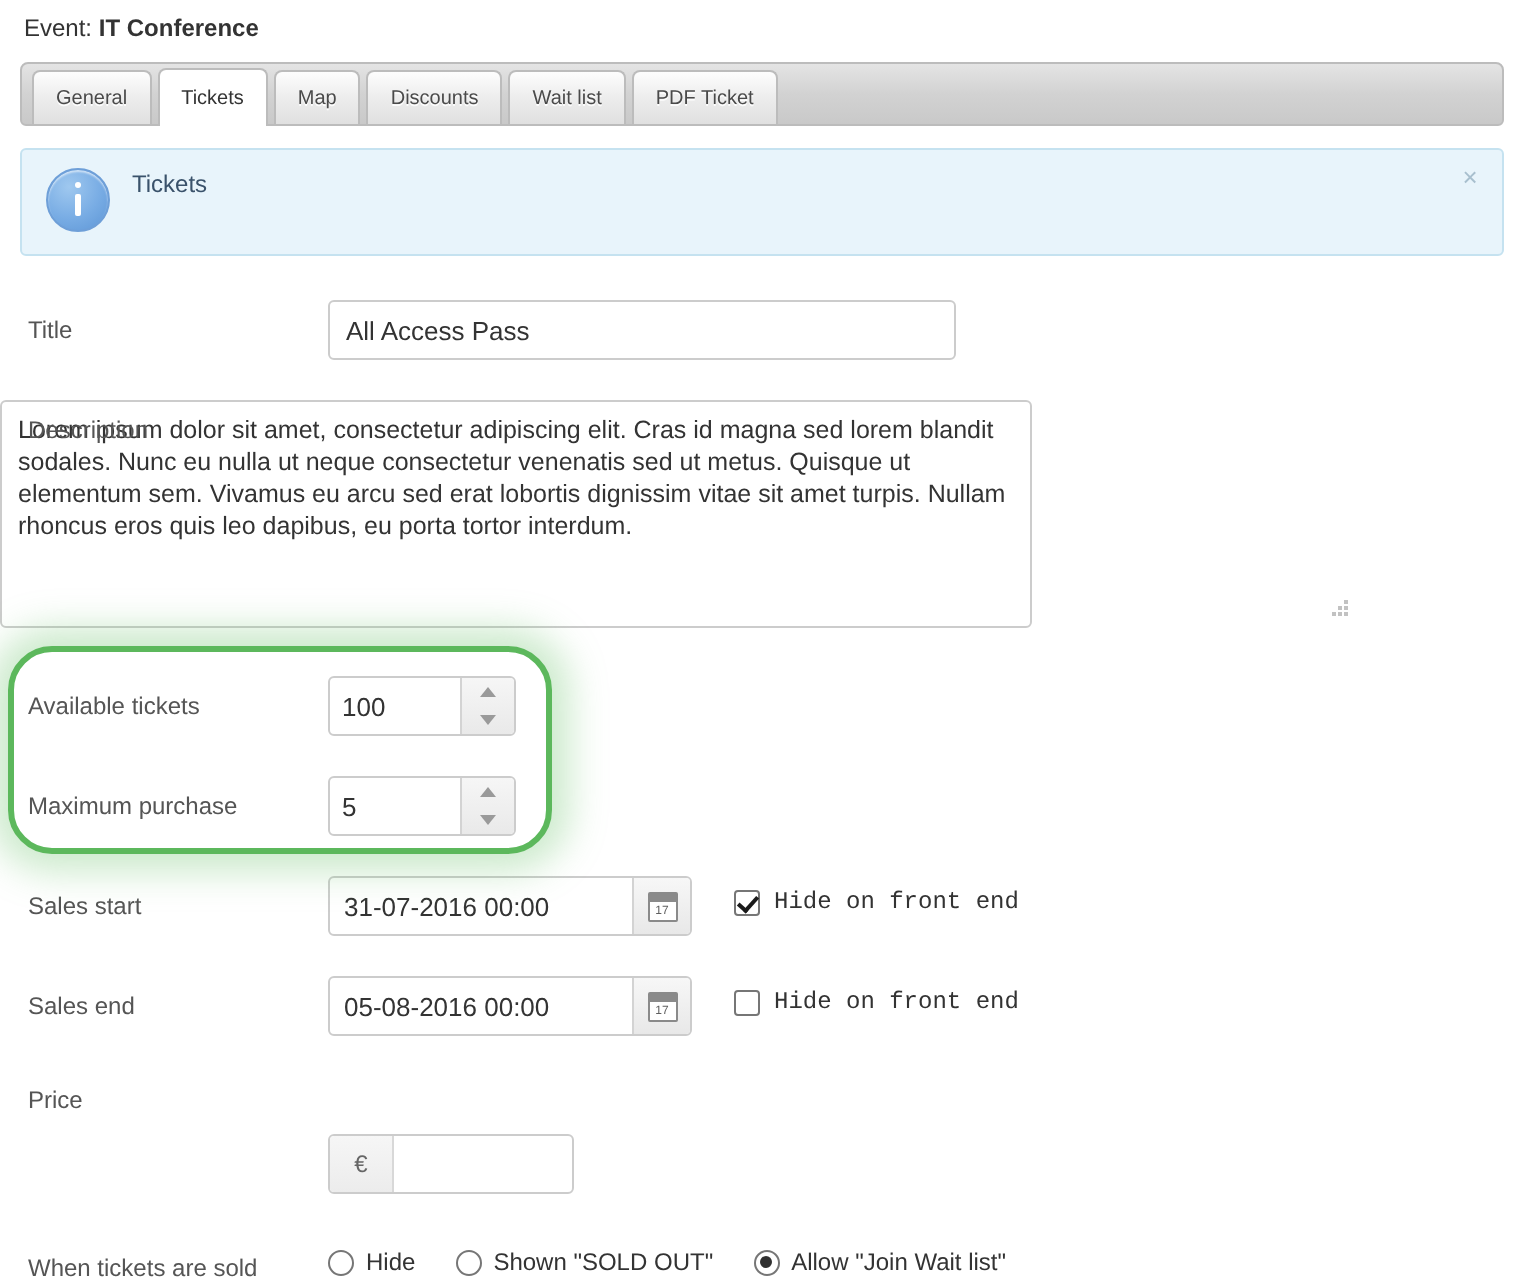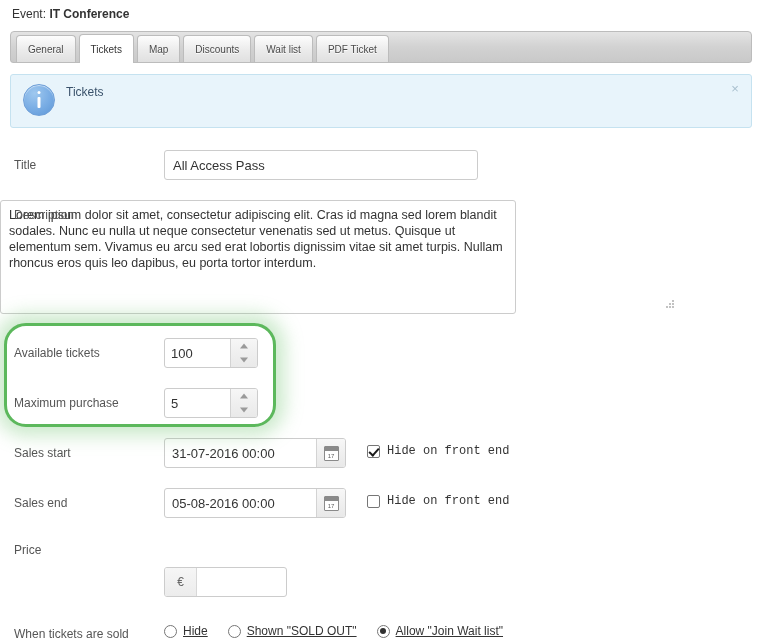--- a/index.html
+++ b/index.html
@@ -436,21 +436,21 @@
     font-size: 13px;
     color: #333;
     padding: 0 8px;
     min-width: 0;
   }
 
   
   #sold-row { top: 623px; height: 24px; }
   #sold-row .lbl { top: 4px; }
   #sold-row .radio-group { top: 1px; }
-  #sold-row .radio-item { margin-right: 20px; text-decoration: underline; }
+  #sold-row .radio-item { margin-right: 20px; }
 </style>
 </head>
 <body>
 
 <div class="event-header">
   <span class="ev-label">Event:</span>
   <span class="ev-name">IT Conference</span>
 </div>
 
 <div class="tabbar">

